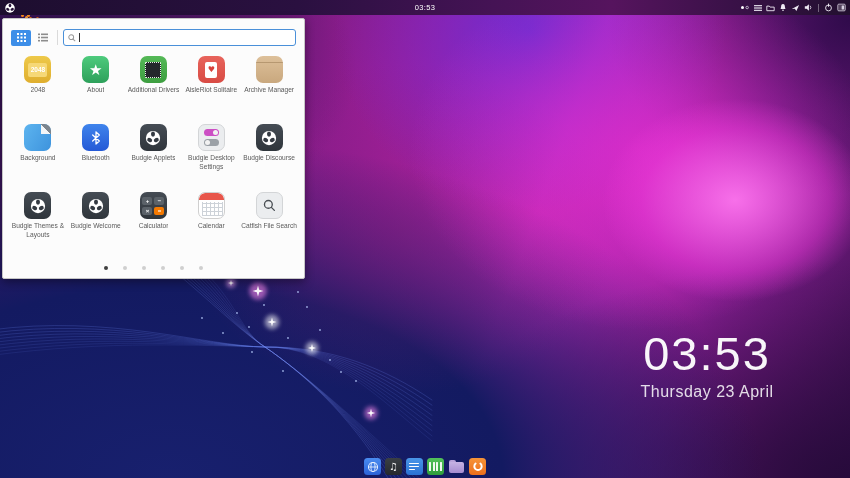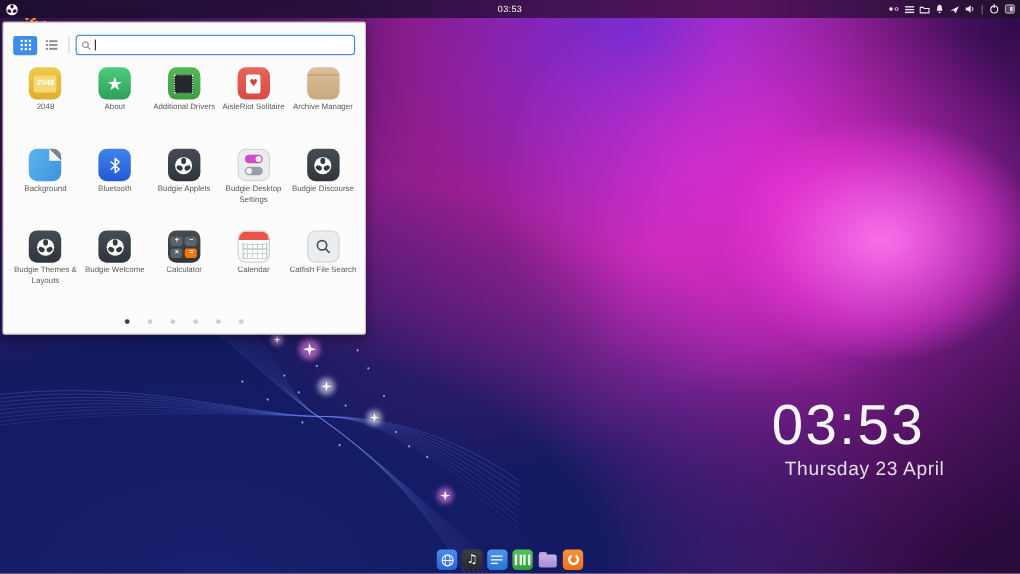--- a/index.html
+++ b/index.html
@@ -90,21 +90,21 @@
     repeating-linear-gradient(90deg,#cdd2d8 0 1px,transparent 1px 4px);
     background-position:3px 2px;background-size:21px 14px;background-repeat:no-repeat;}
 
   .page-dots{position:absolute;left:0;right:0;bottom:8px;display:flex;justify-content:center;gap:15px;}
   .dot{width:4px;height:4px;border-radius:50%;background:#cfcfcf;}
   .dot.active{background:#3f3f3f;}
 
   
   .desk-clock{position:absolute;left:627px;top:328px;width:160px;text-align:center;z-index:3;color:#fff;}
   .dc-time{font-size:47px;font-weight:100;letter-spacing:2px;line-height:1.1;color:rgba(255,255,255,.96);}
-  .dc-date{font-size:16px;font-weight:300;margin-top:3px;letter-spacing:.5px;color:rgba(255,255,255,.85);text-align:right;}
+  .dc-date{font-size:16px;font-weight:300;margin-top:3px;letter-spacing:.5px;color:rgba(255,255,255,.85);}
 
   
   .dock{position:absolute;left:50%;transform:translateX(-50%);bottom:3px;display:flex;gap:4px;z-index:3;}
   .dk{width:17px;height:17px;border-radius:3.5px;display:flex;align-items:center;justify-content:center;
     box-sizing:border-box;overflow:hidden;position:relative;}
   .dk.globe{background:linear-gradient(#4a8cf0,#2b63d8);}
   .dk.music{background:linear-gradient(#3a3f44,#26292d);color:#fff;font-size:10px;}
   .dk.writer{background:linear-gradient(#4a96e8,#2a72d4);flex-direction:column;gap:1.5px;align-items:flex-start;padding-left:3px;}
   .dk.writer i{display:block;width:10px;height:1.6px;background:#fff;border-radius:1px;}
   .dk.writer i:last-child{width:6px;}

